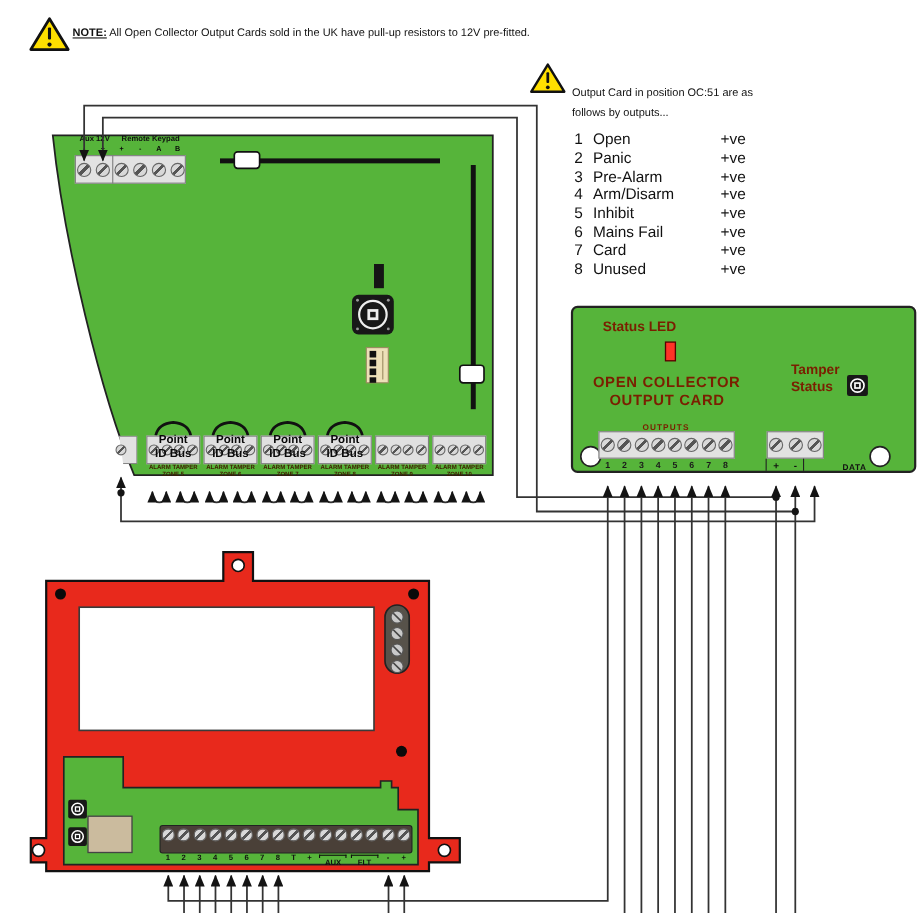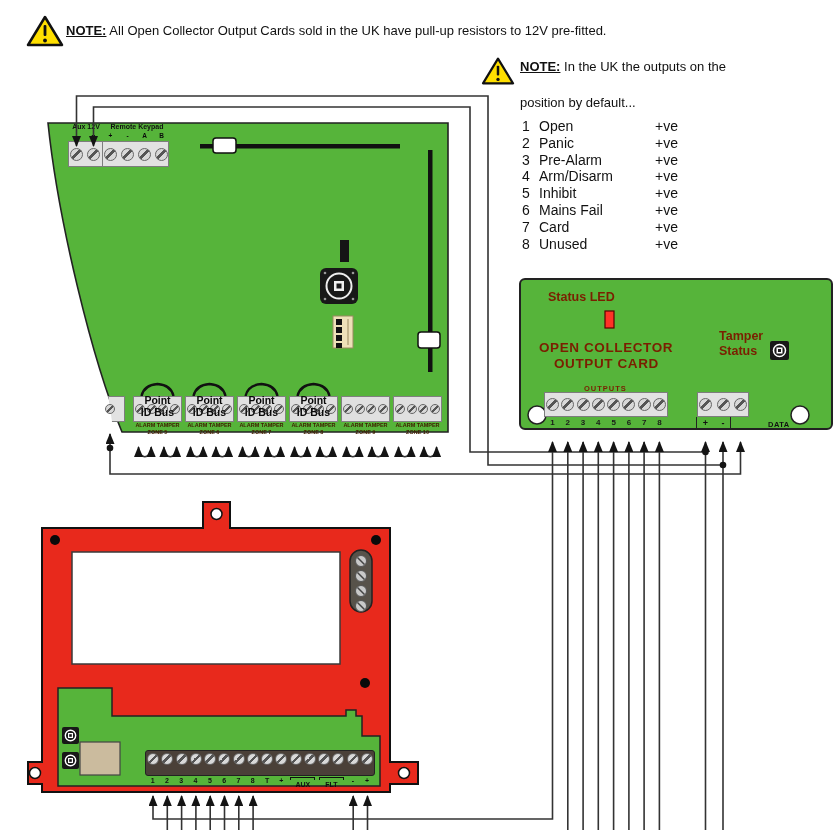--- a/index.html
+++ b/index.html
@@ -3,21 +3,21 @@
 <meta charset="utf-8">
 <style>
   html,body{margin:0;padding:0;background:#fff;}
   .stage{position:relative;width:840px;height:830px;background:#fff;overflow:hidden;
          font-family:"Liberation Sans","DejaVu Sans",sans-serif;color:#111;}
   .abs{position:absolute;}
   svg.layer{position:absolute;left:0;top:0;pointer-events:none;}
   #bg{z-index:1;} #wires{z-index:6;}
   .t{position:absolute;white-space:nowrap;z-index:4;}
   .b{font-weight:bold;}
-  .note-line{font-size:13px;line-height:18px;}
+  .note-line{font-size:10px;line-height:18px;}
   .note-label{font-weight:bold;text-decoration:underline;}
   .nrow{display:flex;height:16.8px;font-size:14px;line-height:16.8px;}
   .nnum{width:17px;} .nname{width:116px;}
   
   .screw{width:13px;height:13px;border-radius:50%;box-sizing:border-box;border:1px solid #666;
          background:linear-gradient(135deg,#d8d8d8 40%,#555 40%,#555 58%,#d8d8d8 58%);flex:0 0 auto;}
   .s10{width:10px;height:10px;} .s12{width:12px;height:12px;}
   .srow{position:absolute;display:flex;justify-content:space-between;align-items:center;z-index:4;}
   
   .strip{position:absolute;background:#e2e2e2;border:1px solid #7d7d7d;box-sizing:border-box;z-index:3;}
@@ -149,22 +149,22 @@
   </div>
   <div class="t note-line" style="left:66px;top:22px;"><span class="note-label">NOTE:</span><span> All Open Collector Output Cards sold in the UK have pull-up resistors to 12V pre-fitted.</span></div>
 
   <div class="warn" style="left:481px;top:56px;">
     <svg width="34" height="30" viewBox="0 0 38 34">
       <path d="M19,3 L36,31 L2,31 Z" style="fill:var(--c-warn_yellow,#ffdf00)" stroke="#111" stroke-width="2.5" stroke-linejoin="round"></path>
       <rect x="17.6" y="11" width="2.8" height="11" rx="1" fill="#111"></rect>
       <circle cx="19" cy="26.5" r="1.9" fill="#111"></circle>
     </svg>
   </div>
-  <div class="t note-line" style="left:520px;top:58px;"><span class="note-label">NOTE:</span><span> In the UK the outputs on the</span></div>
-  <div class="t note-line" style="left:520px;top:94px;">position by default...</div>
+  <div class="t note-line" style="left:520px;top:76px;">Output Card in position OC:51 are as</div>
+  <div class="t note-line" style="left:520px;top:94px;">follows by outputs...</div>
   <div class="abs" style="left:522px;top:118px;z-index:4;">
 
   <div class="nrow">
       <span class="nnum">1</span>
       <span class="nname">Open</span>
       <span class="nsig">+ve</span>
     </div>
       <div class="nrow">
       <span class="nnum">2</span>
       <span class="nname">Panic</span>
@@ -341,21 +341,21 @@
       <span>8</span>
     </div>
   <div class="strip" style="left:697px;top:392px;width:52px;height:25px;"></div>
   <div class="srow" style="left:699px;top:398px;width:48px;">
       <div class="screw"></div>
       <div class="screw"></div>
       <div class="screw"></div>
     </div>
   <div class="t b" style="left:699px;top:418px;width:13px;text-align:center;font-size:9px;">+</div>
   <div class="t b" style="left:716.5px;top:418px;width:13px;text-align:center;font-size:9px;">-</div>
-  <div class="t b" style="left:768px;top:419.5px;font-size:7.5px;letter-spacing:0.5px;">DATA</div>
+  <div class="t b" style="left:732px;top:419.5px;font-size:7.5px;letter-spacing:0.5px;padding-left:34px;">DATA</div>
   <div class="divider" style="left:696px;top:417px;height:11px;"></div>
   <div class="divider" style="left:730px;top:417px;height:11px;"></div>
 
   <div class="abs" style="left:145px;top:750px;width:230px;height:26px;background:#4a4038;border:1px solid #222;border-radius:3px;box-sizing:border-box;z-index:3;"></div>
   <div class="srow" style="left:147px;top:752.5px;width:226px;">
       <div class="screw s12"></div>
       <div class="screw s12"></div>
       <div class="screw s12"></div>
       <div class="screw s12"></div>
       <div class="screw s12"></div>

